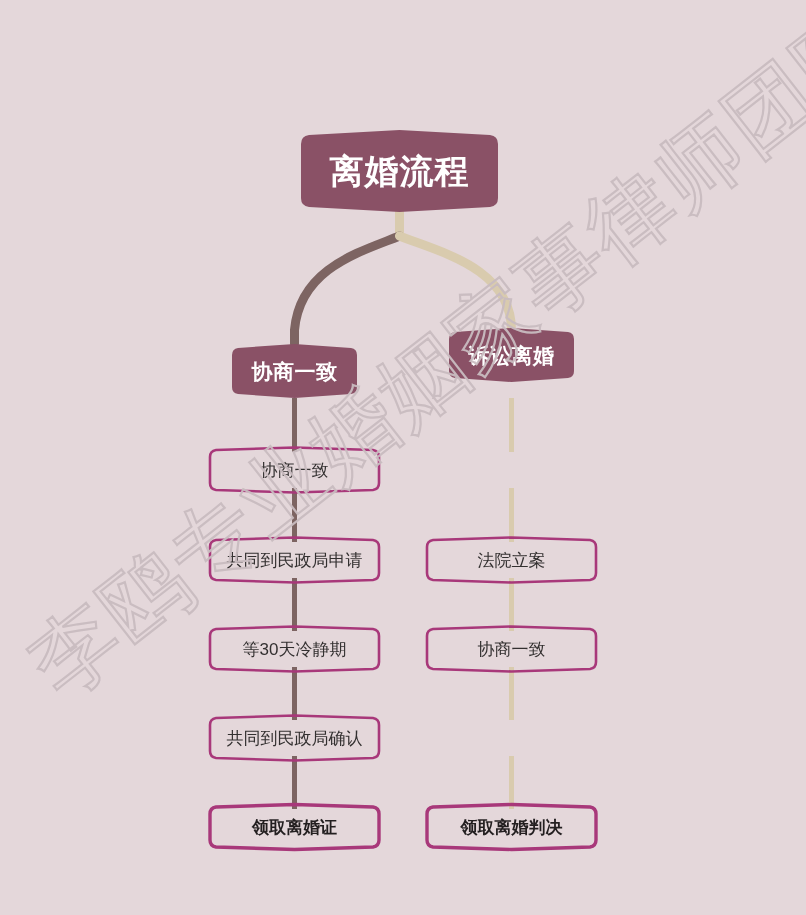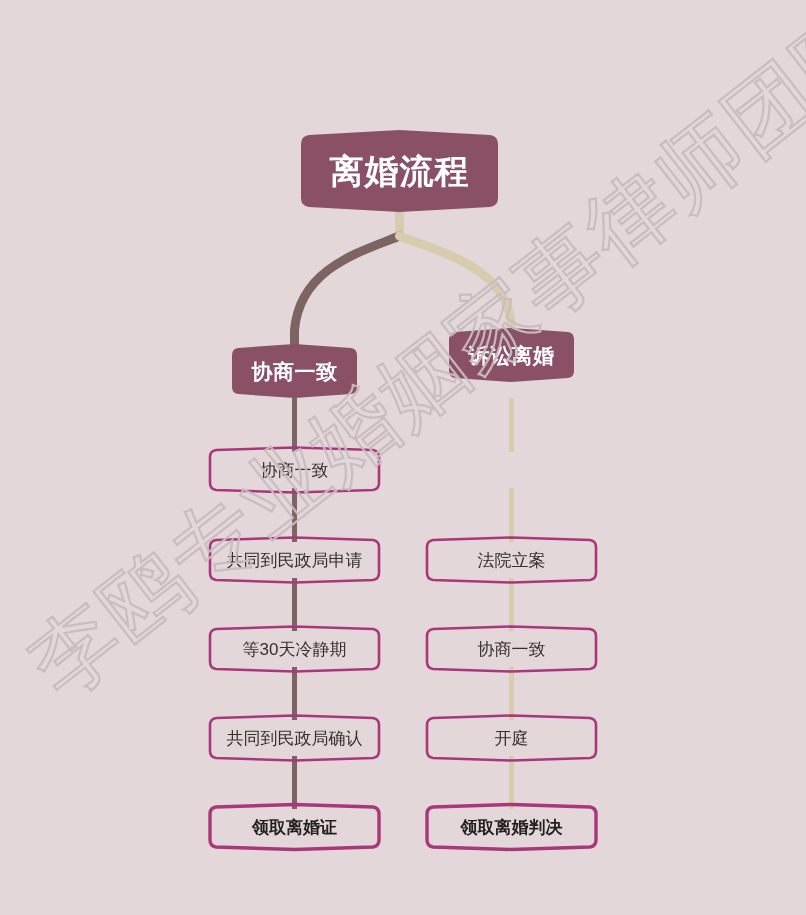--- a/index.html
+++ b/index.html
@@ -218,26 +218,20 @@
     <span class="node-label">法院立案</span>
   </div>
 
   <div class="node node-step col-r row-3">
     <svg class="hex" viewBox="0 0 175 48" preserveAspectRatio="none">
       <path d="M3 11 Q3 5 9 4 L87.5 1.5 L166 4 Q172 5 172 11 L172 37 Q172 43 166 44 L87.5 46.5 L9 44 Q3 43 3 37 Z" fill="none" stroke="#a8387a" stroke-width="2.6"></path>
     </svg>
     <span class="node-label">协商一致</span>
   </div>
 
-  <div class="node node-step col-r row-4">
-    <svg class="hex" viewBox="0 0 175 48" preserveAspectRatio="none">
-      <path d="M3 11 Q3 5 9 4 L87.5 1.5 L166 4 Q172 5 172 11 L172 37 Q172 43 166 44 L87.5 46.5 L9 44 Q3 43 3 37 Z" fill="none" stroke="#a8387a" stroke-width="2.6"></path>
-    </svg>
-    <span class="node-label">开庭</span>
-  </div>
 
   <div class="node node-step is-final col-r row-5">
     <svg class="hex" viewBox="0 0 175 48" preserveAspectRatio="none">
       <path d="M3 11 Q3 5 9 4 L87.5 1.5 L166 4 Q172 5 172 11 L172 37 Q172 43 166 44 L87.5 46.5 L9 44 Q3 43 3 37 Z" fill="none" stroke="#a8387a" stroke-width="3.4"></path>
     </svg>
     <span class="node-label">领取离婚判决</span>
   </div>
 
   <svg id="watermark" viewBox="0 0 806 915">
     <text class="wm-text" x="60" y="700" transform="rotate(-38 60 700)">李鸥专业婚姻家事律师团队</text>

